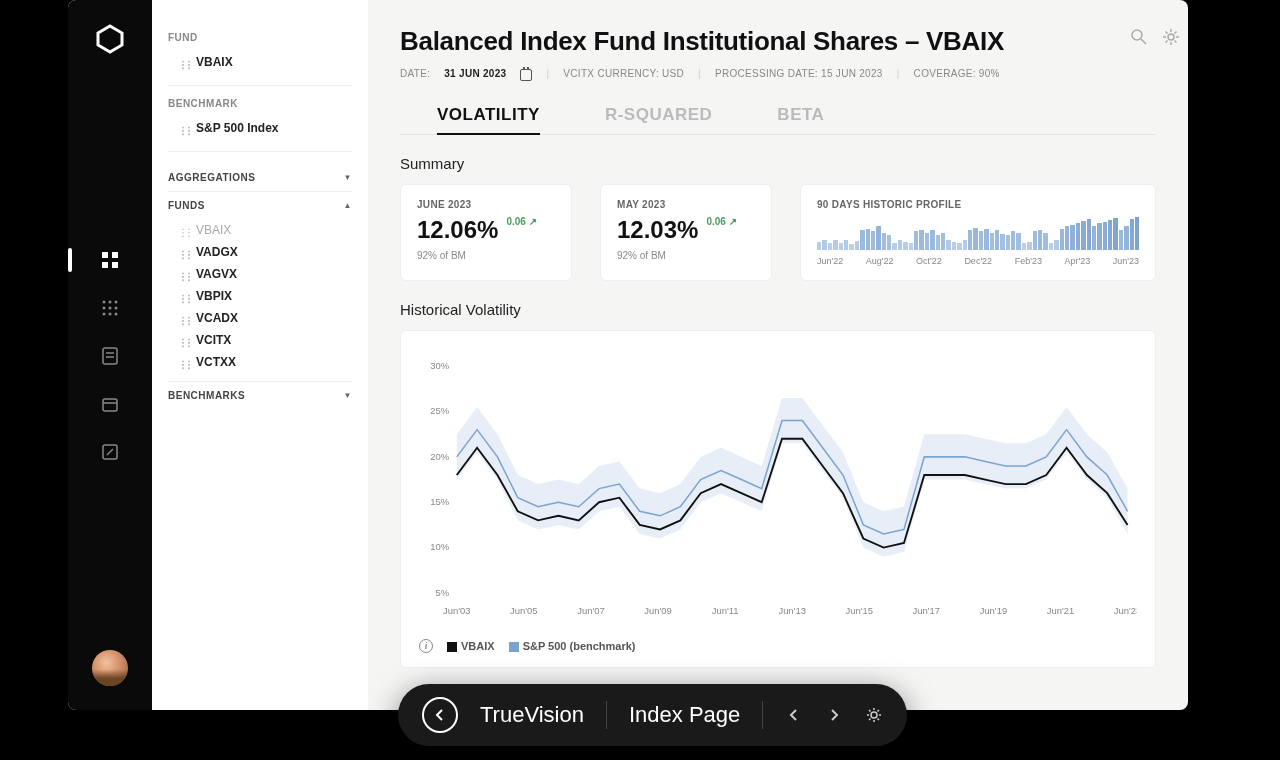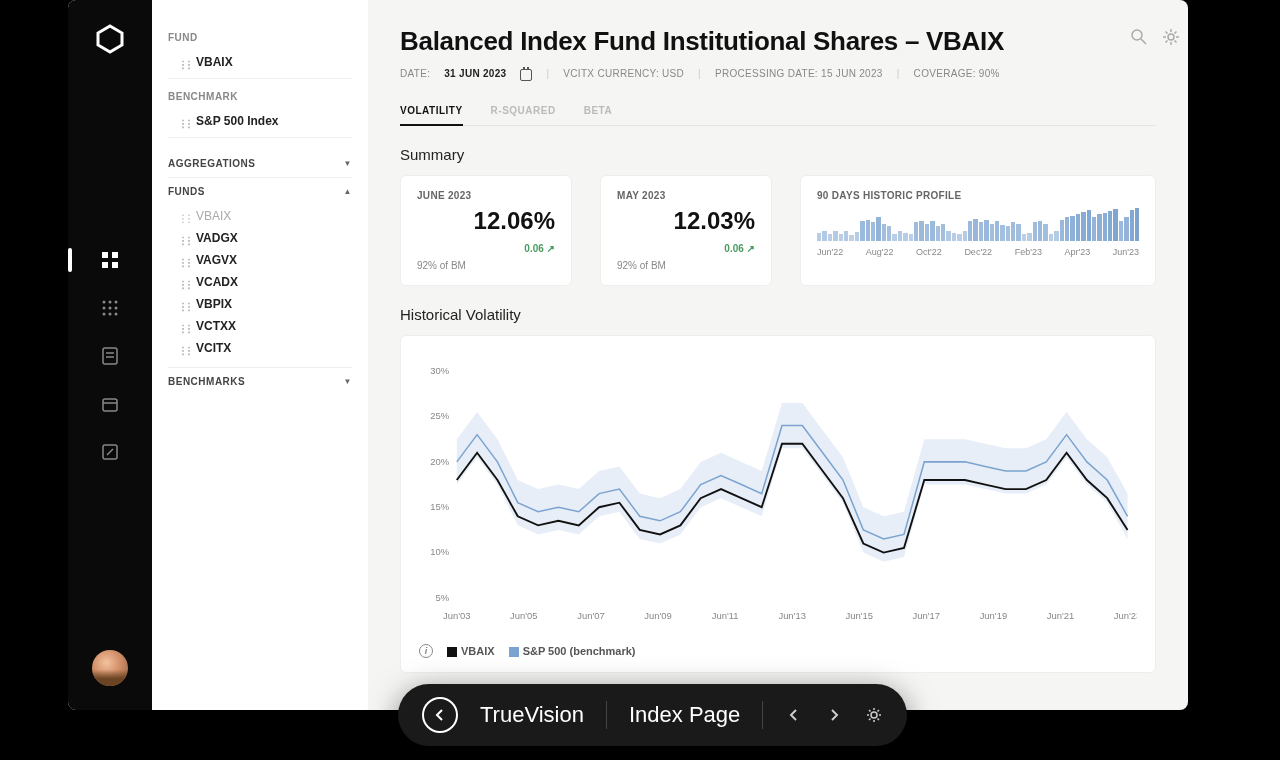--- a/index.html
+++ b/index.html
@@ -12,21 +12,21 @@
 .rail .logo { width: 30px; height: 30px; }
 .rail .spacer { flex:1; }
 .rail .nav-icon { width: 20px; height: 20px; color: #888; cursor: pointer; display:flex; align-items:center; justify-content:center;}
 .rail .nav-icon.active { color: #fff; position: relative;}
 .rail .nav-icon.active::before { content:''; position:absolute; left:-32px; top:-2px; width:4px; height:24px; background:#fff; border-radius:2px;}
 .rail .avatar { width: 36px; height: 36px; border-radius: 50%; background: radial-gradient(circle at 40% 35%, #f4c2a0 0%, #d4926b 40%, #8b5a3c 100%); margin-bottom: 24px; cursor:pointer; position:relative; overflow:hidden;}
 .rail .avatar::after { content:''; position:absolute; inset:0; background: linear-gradient(180deg, transparent 55%, #6b4423 80%); }
 
 
 .sidebar { margin-left: 84px; width: 216px; background: #fff; padding: 24px 16px 16px 16px; overflow-y: auto; font-size: 12px; }
-.side-group { border-bottom: 1px solid #eee; padding-bottom: 5px; margin-bottom: 12px; }
+.side-group { border-bottom: 1px solid #eee; padding-bottom: 12px; margin-bottom: 12px; }
 .side-label { font-size: 10px; letter-spacing: 0.5px; color: #888; font-weight: 600; margin-bottom: 8px; margin-top: 8px;}
 .side-item { display: flex; align-items: center; gap: 8px; padding: 4px 0 4px 10px; color: #222; cursor: pointer; font-weight: 600; font-size: 12px;}
 .side-item.dim { color: #aaa; font-weight: 500;}
 .drag-dots { width:10px; height:10px; display:inline-block; color:#aaa; position:relative;}
 .drag-dots::before { content:'⋮⋮'; letter-spacing:-4px; font-size:10px; line-height:10px;}
 .section-header { display:flex; justify-content:space-between; align-items:center; font-size:10px; letter-spacing:0.5px; color:#444; font-weight:700; padding: 8px 0; cursor:pointer;}
 .chevron { font-size: 8px; color:#666;}
 
 
 .main { flex:1; padding: 26px 32px; overflow-y:auto; }
@@ -35,30 +35,30 @@
 .meta-row .sep { color:#ccc;}
 .meta-row b { color:#222; font-weight:700;}
 .cal-icon { width:12px; height:12px; display:inline-block; border:1.5px solid #555; border-radius:2px; position:relative; top:2px;}
 .cal-icon::before { content:''; position:absolute; top:-3px; left:2px; width:2px; height:3px; background:#555;}
 .cal-icon::after { content:''; position:absolute; top:-3px; right:2px; width:2px; height:3px; background:#555;}
 
 .header-actions { position:absolute; right:100px; top:28px; display:flex; gap:14px;}
 .header-actions .hicon { width:18px; height:18px; color:#aaa; cursor:pointer;}
 
 .tabs { display:flex; gap:28px; margin-top:18px; border-bottom:1px solid #e5e5e5;}
-.tab { font-size:10px; font-weight:700; letter-spacing:0.5px; color:#bbb; padding:8px 0; cursor:pointer;}
+.tab { font-size:17px; font-weight:700; letter-spacing:0.5px; color:#bbb; padding:8px 0; cursor:pointer;margin-left:37px;}
 .tab.active { color:#111; border-bottom:2px solid #111; margin-bottom:-1px;}
 
 .section-title { font-size:15px; font-weight:400; color:#222; margin-top:20px; margin-bottom:12px;}
 
 .summary-row { display:flex; gap:28px; }
 .card { background:#fff; border:1px solid #eee; border-radius:6px; padding:14px 16px; }
 .summary-card { width:172px; }
 .card-label { font-size:10px; font-weight:700; color:#666; letter-spacing:0.3px;}
-.card-value { font-size:24px; font-weight:800; color:#111; margin-top:6px; display:flex; align-items:flex-end; gap:8px;flex-direction:column;}
+.card-value { font-size:24px; font-weight:800; color:#111; margin-top:6px; display:flex; align-items:flex-start; gap:8px;}
 .delta { font-size:10px; font-weight:600; color:#4a9d5f;}
 .delta::after { content:' ↗';}
 .card-sub { font-size:10px; color:#888; margin-top:6px;}
 
 .spark-card { flex:1; position:relative;}
 .spark-area { margin-top:6px; height:34px; display:flex; align-items:flex-end; gap:1px;}
 .spark-area .bar { flex:1; background:#7ba3d0; min-width:1px;}
 .spark-labels { display:flex; justify-content:space-between; font-size:9px; color:#888; margin-top:6px;}
 
 
@@ -165,33 +165,33 @@
         <div class="side-item">
           <span class="drag-dots"></span>
           <span>VADGX</span>
         </div>
         <div class="side-item">
           <span class="drag-dots"></span>
           <span>VAGVX</span>
         </div>
         <div class="side-item">
           <span class="drag-dots"></span>
+          <span>VBPIX</span>
+        </div>
+        <div class="side-item">
+          <span class="drag-dots"></span>
           <span>VCADX</span>
         </div>
         <div class="side-item">
           <span class="drag-dots"></span>
-          <span>VBPIX</span>
+          <span>VCITX</span>
         </div>
         <div class="side-item">
           <span class="drag-dots"></span>
           <span>VCTXX</span>
-        </div>
-        <div class="side-item">
-          <span class="drag-dots"></span>
-          <span>VCITX</span>
         </div>
       </div>
     <div style="border-top:1px solid #eee; margin-top:8px;"></div>
     <div class="section-header">
         <span>BENCHMARKS</span>
         <span class="chevron">▼</span>
       </div>
   </div>
 
   <div class="main">

